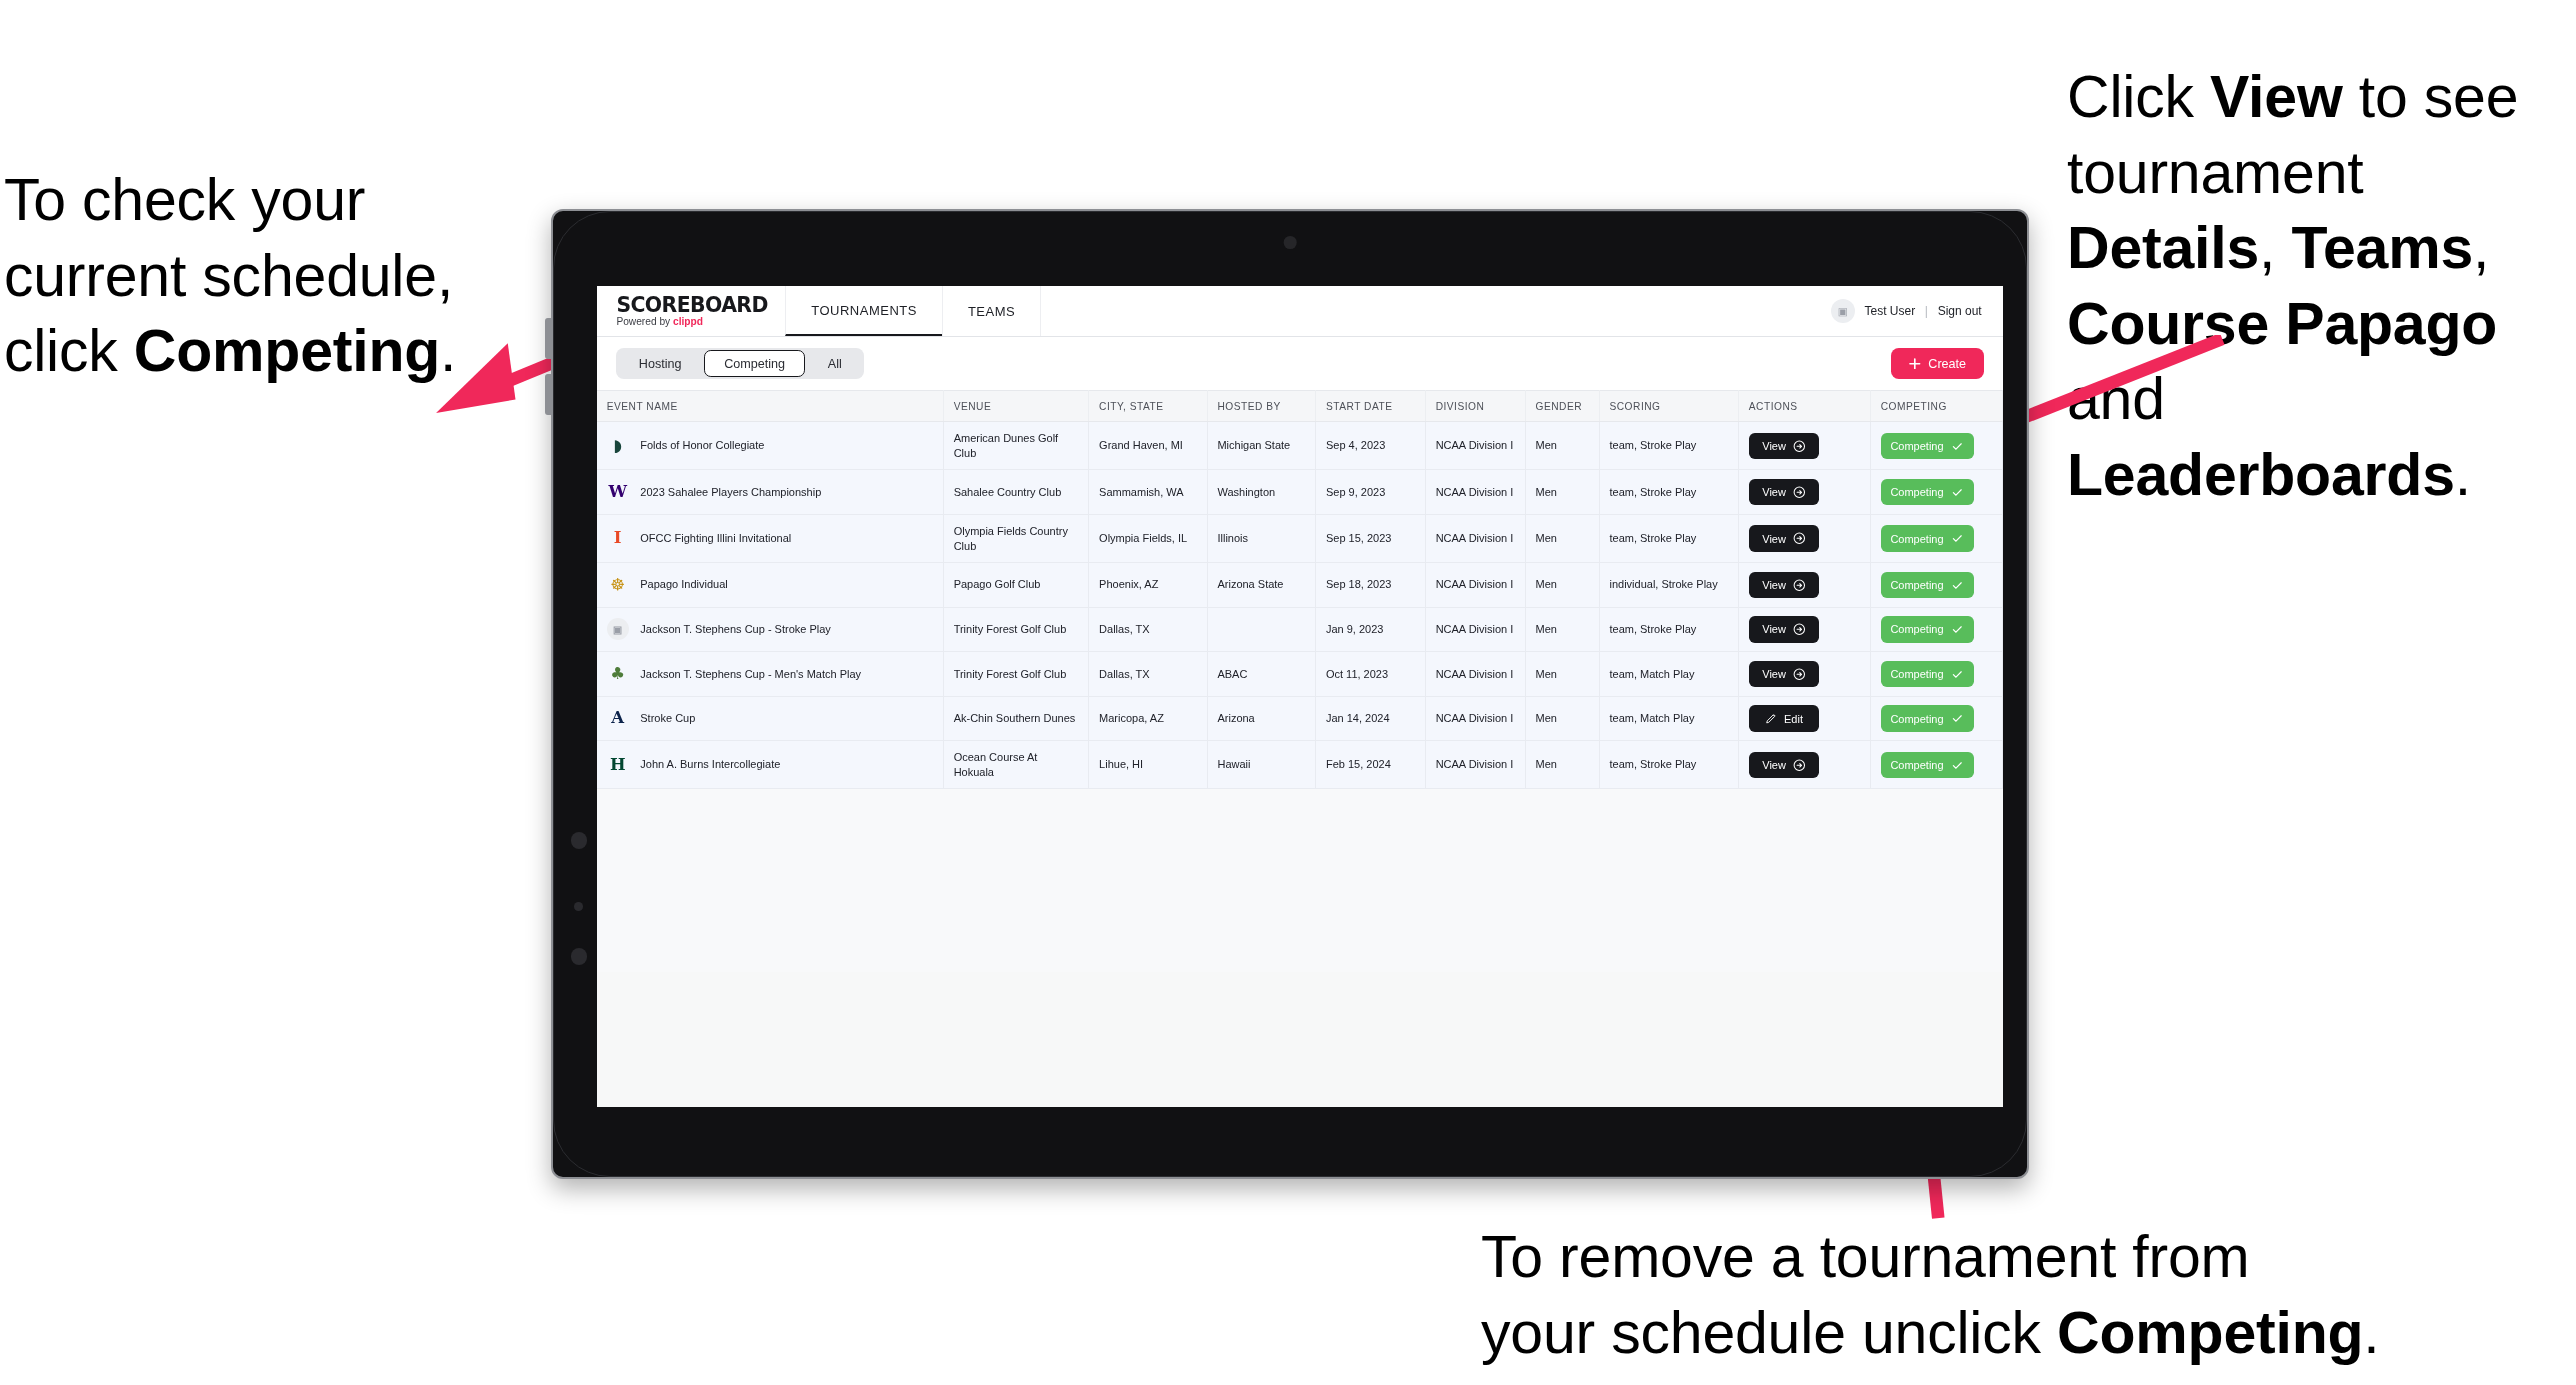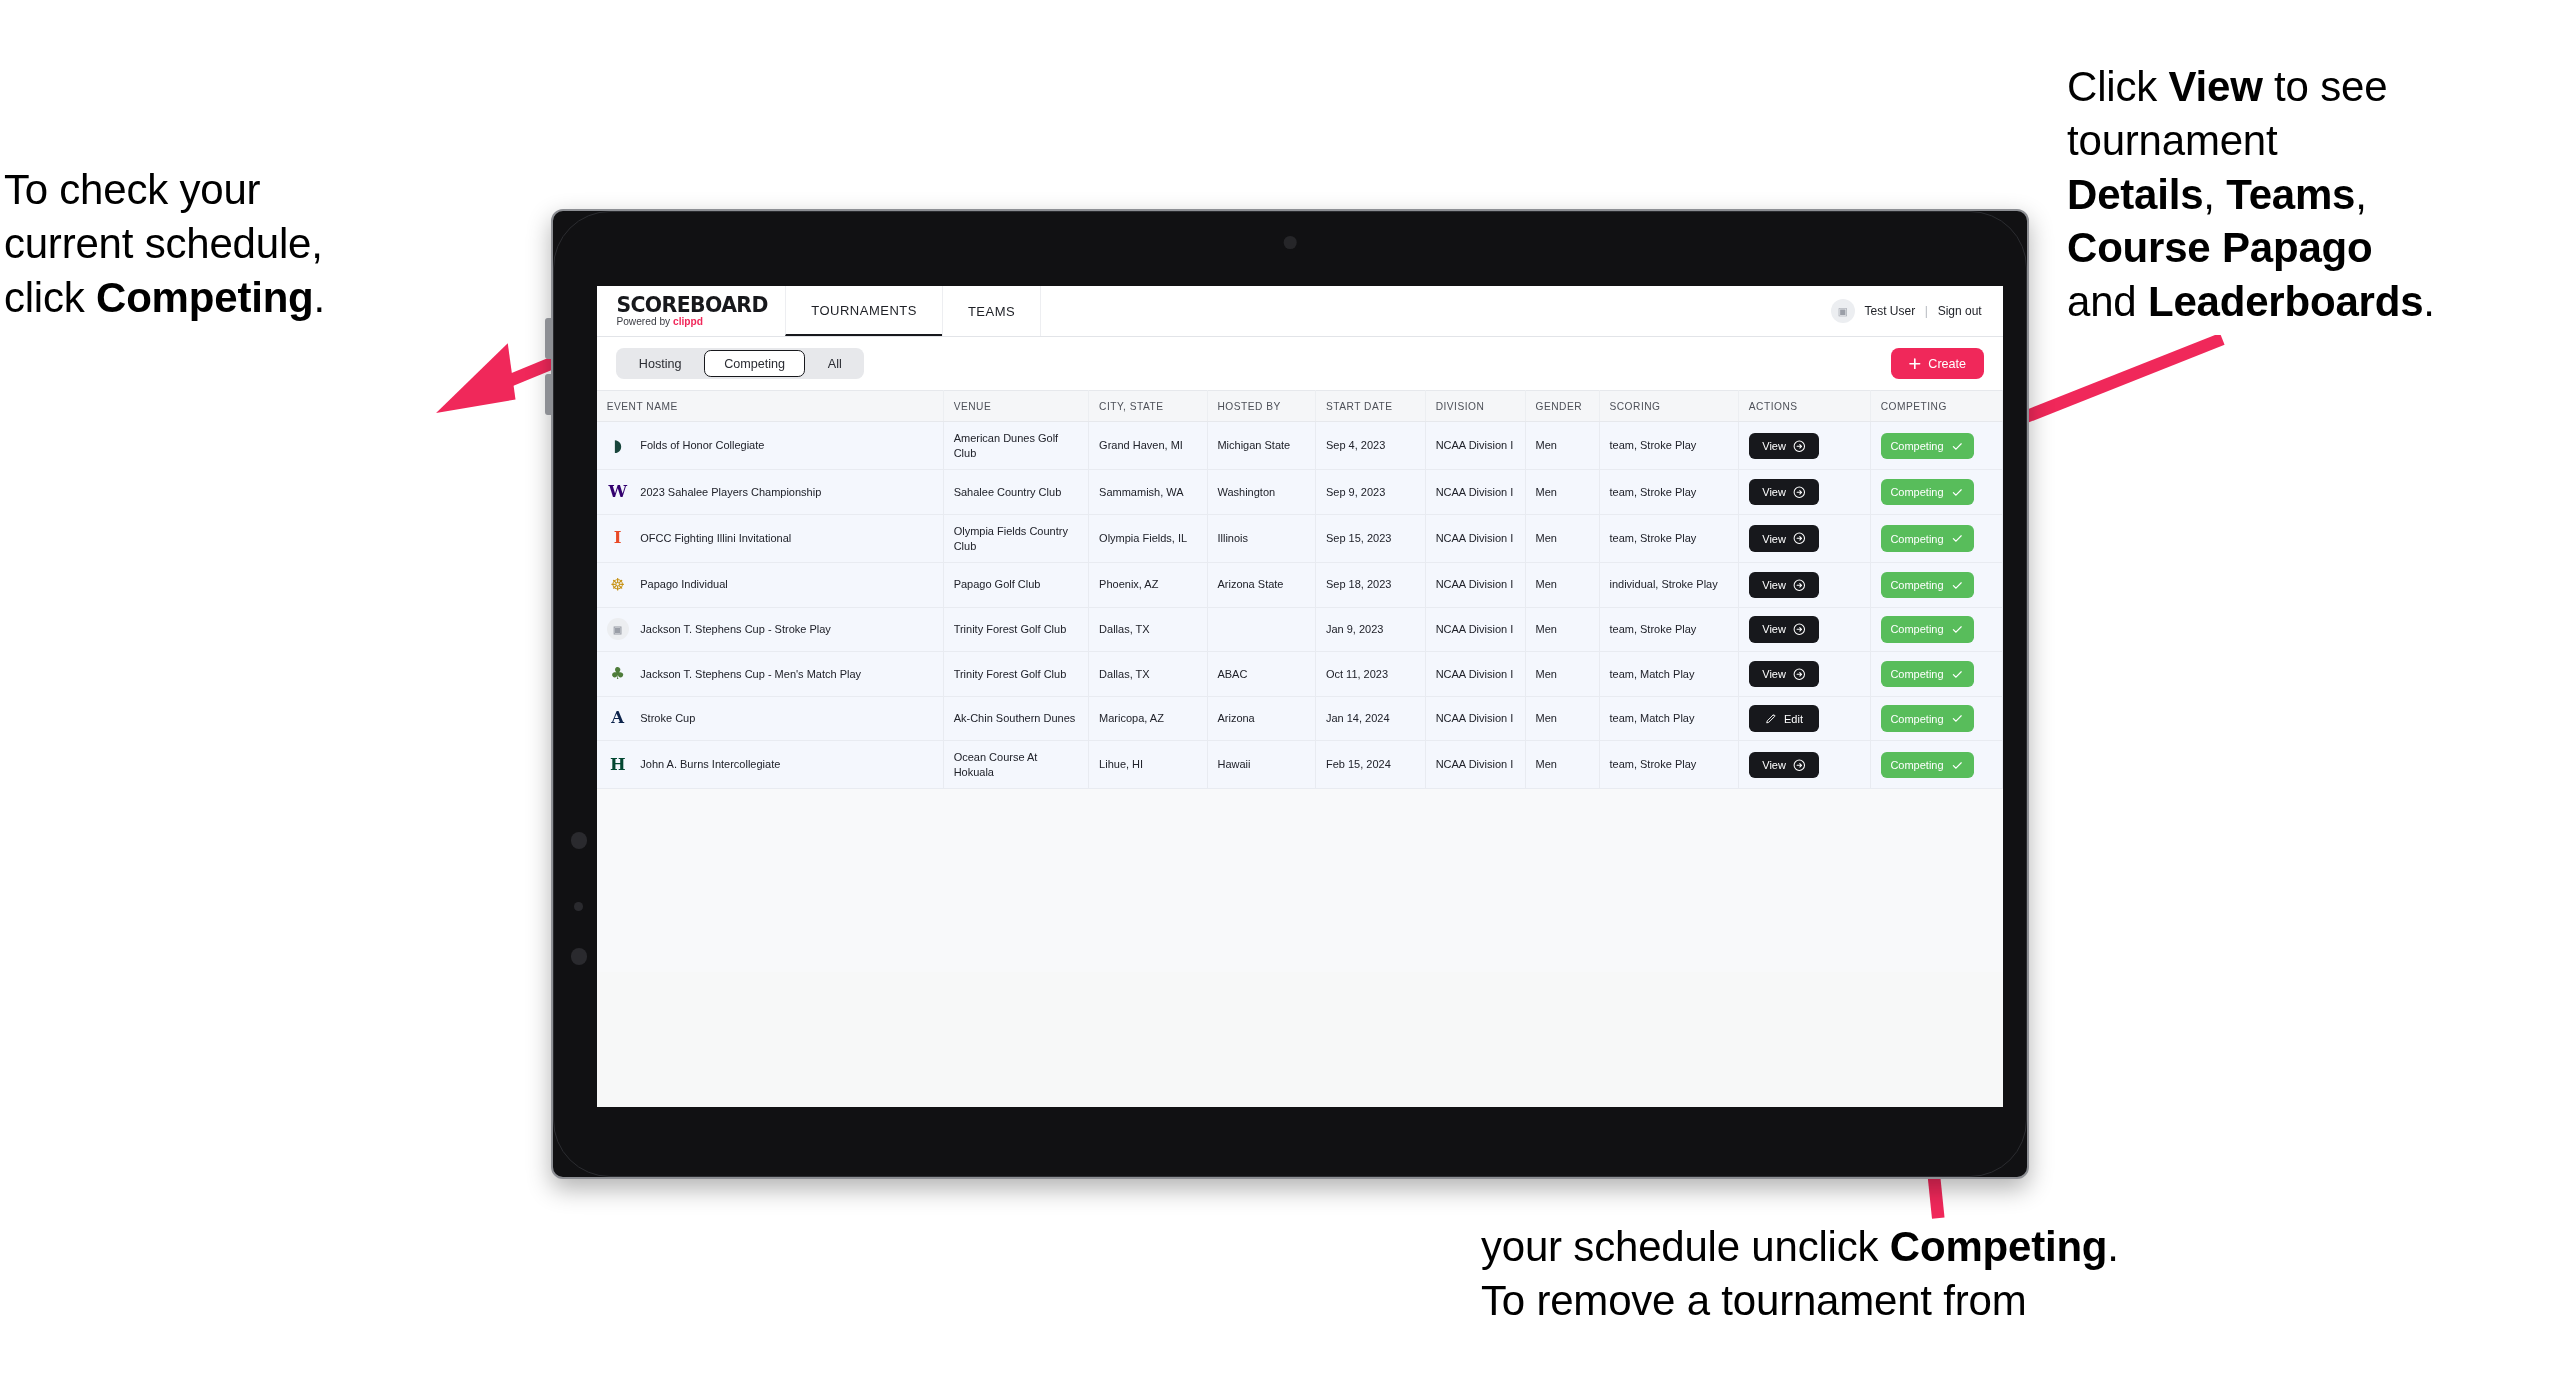--- a/index.html
+++ b/index.html
@@ -10,21 +10,21 @@
     background: #ffffff;
     font-family: "Liberation Sans", sans-serif;
     position: relative;
     overflow: hidden;
   }
 
   
   .callout {
     position: absolute;
     color: #000000;
-    font-size: 42px;
+    font-size: 59px;
     line-height: 1.28;
     letter-spacing: -0.2px;
   }
   .callout b { font-weight: 700; }
 
   #callout-left   { left: 3.9px;   top: 163px;  width: 466px; }
   #callout-right  { left: 2067px; top: 60px;  width: 504px; }
   #callout-bottom { left: 1481px; top: 1220px; width: 970px; }
 
   
@@ -301,22 +301,22 @@
 
 <div class="callout" id="callout-right">
   <div><span>Click </span><b>View</b><span> to see</span></div>
   <div>tournament</div>
   <div><b>Details</b><span>, </span><b>Teams</b><span>,</span></div>
   <div><b>Course Papago</b></div>
   <div><span>and </span><b>Leaderboards</b><span>.</span></div>
 </div>
 
 <div class="callout" id="callout-bottom">
+  <div>To remove a tournament from</div>
   <div><span>your schedule unclick </span><b>Competing</b><span>.</span></div>
-  <div>To remove a tournament from</div>
 </div>
 
 <svg class="arrow" id="arrow-left" viewBox="0 0 320 130">
   <path d="M316 6 L78 104" stroke="#f0285a" stroke-width="13" fill="none"></path>
   <path d="M30 126 L104 54 L112 112 Z" fill="#f0285a"></path>
 </svg>
 <svg class="arrow" id="arrow-right" viewBox="0 0 320 130">
   <path d="M312 4 L70 100" stroke="#f0285a" stroke-width="13" fill="none"></path>
   <path d="M24 122 L96 50 L104 110 Z" fill="#f0285a"></path>
 </svg>

